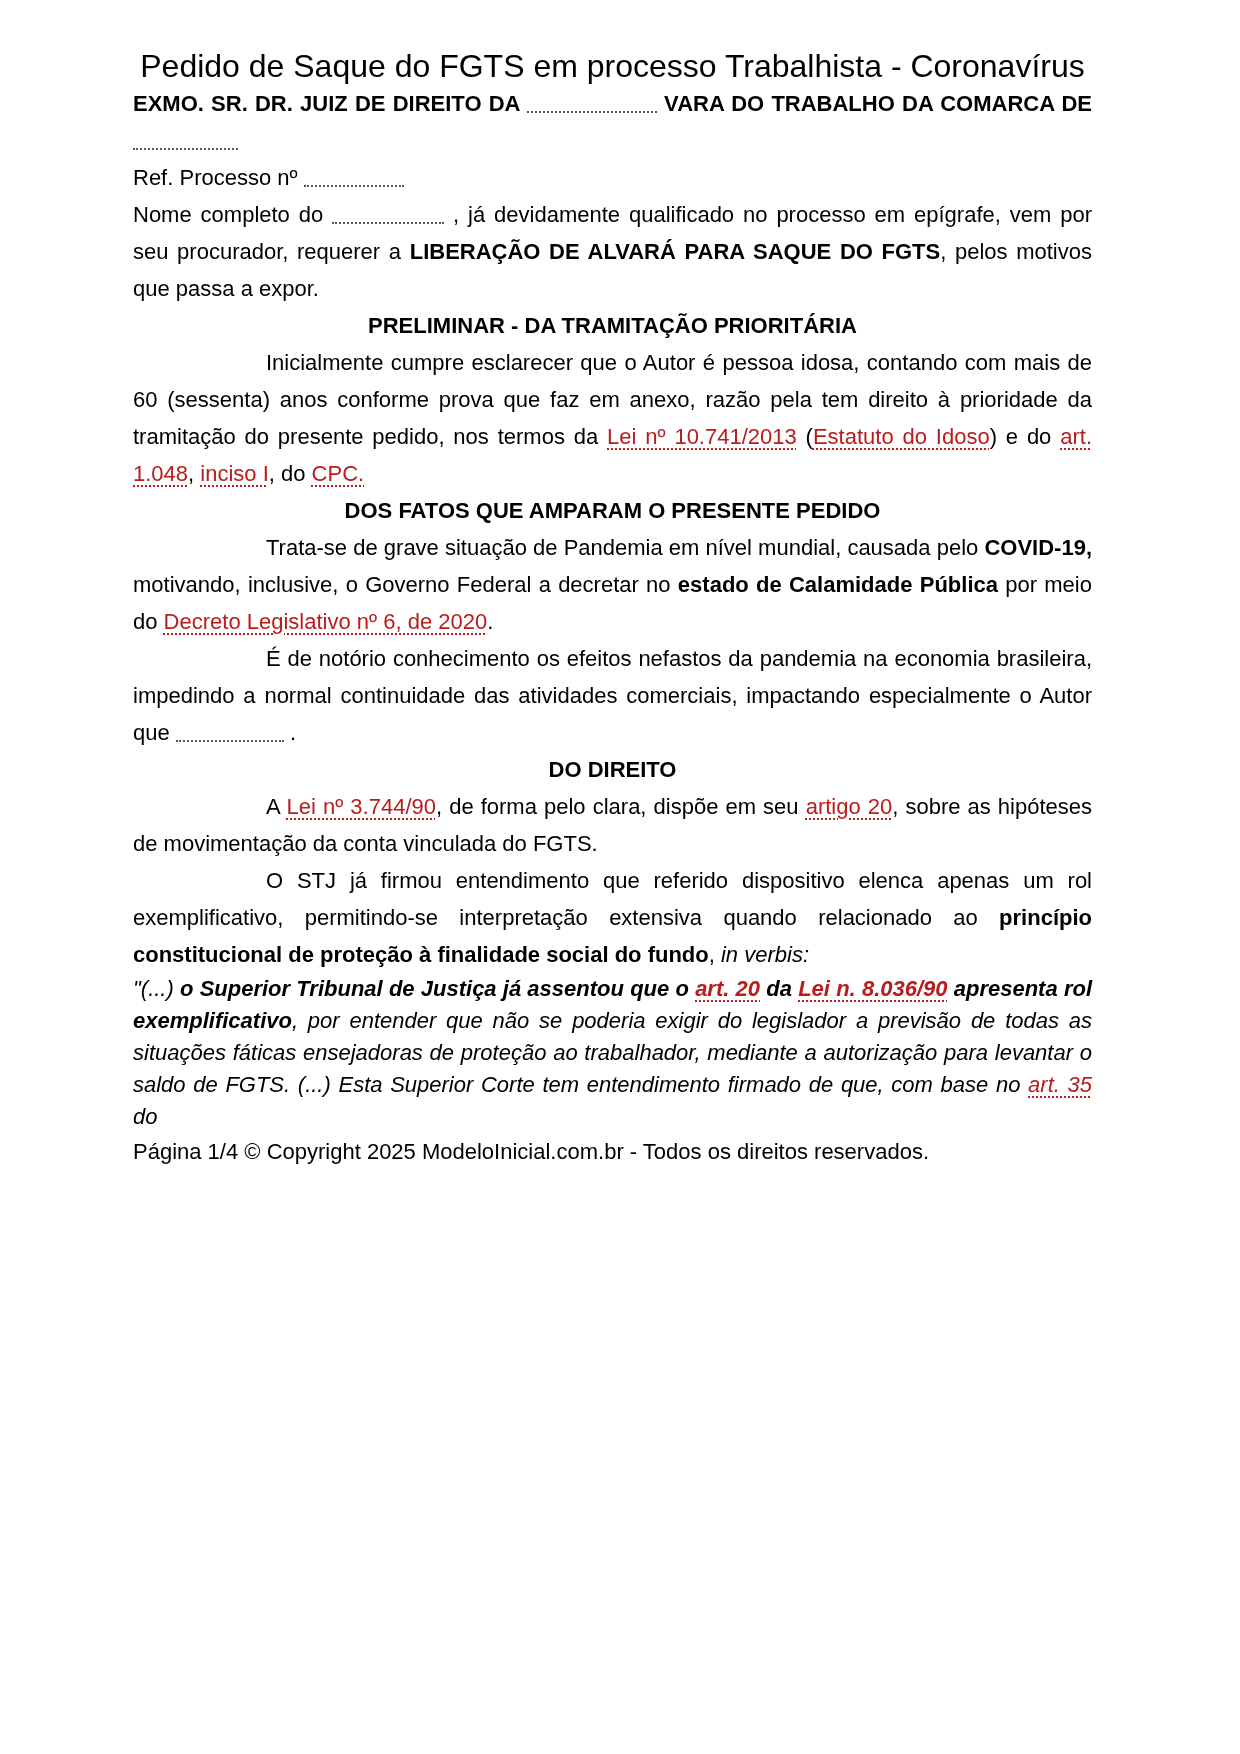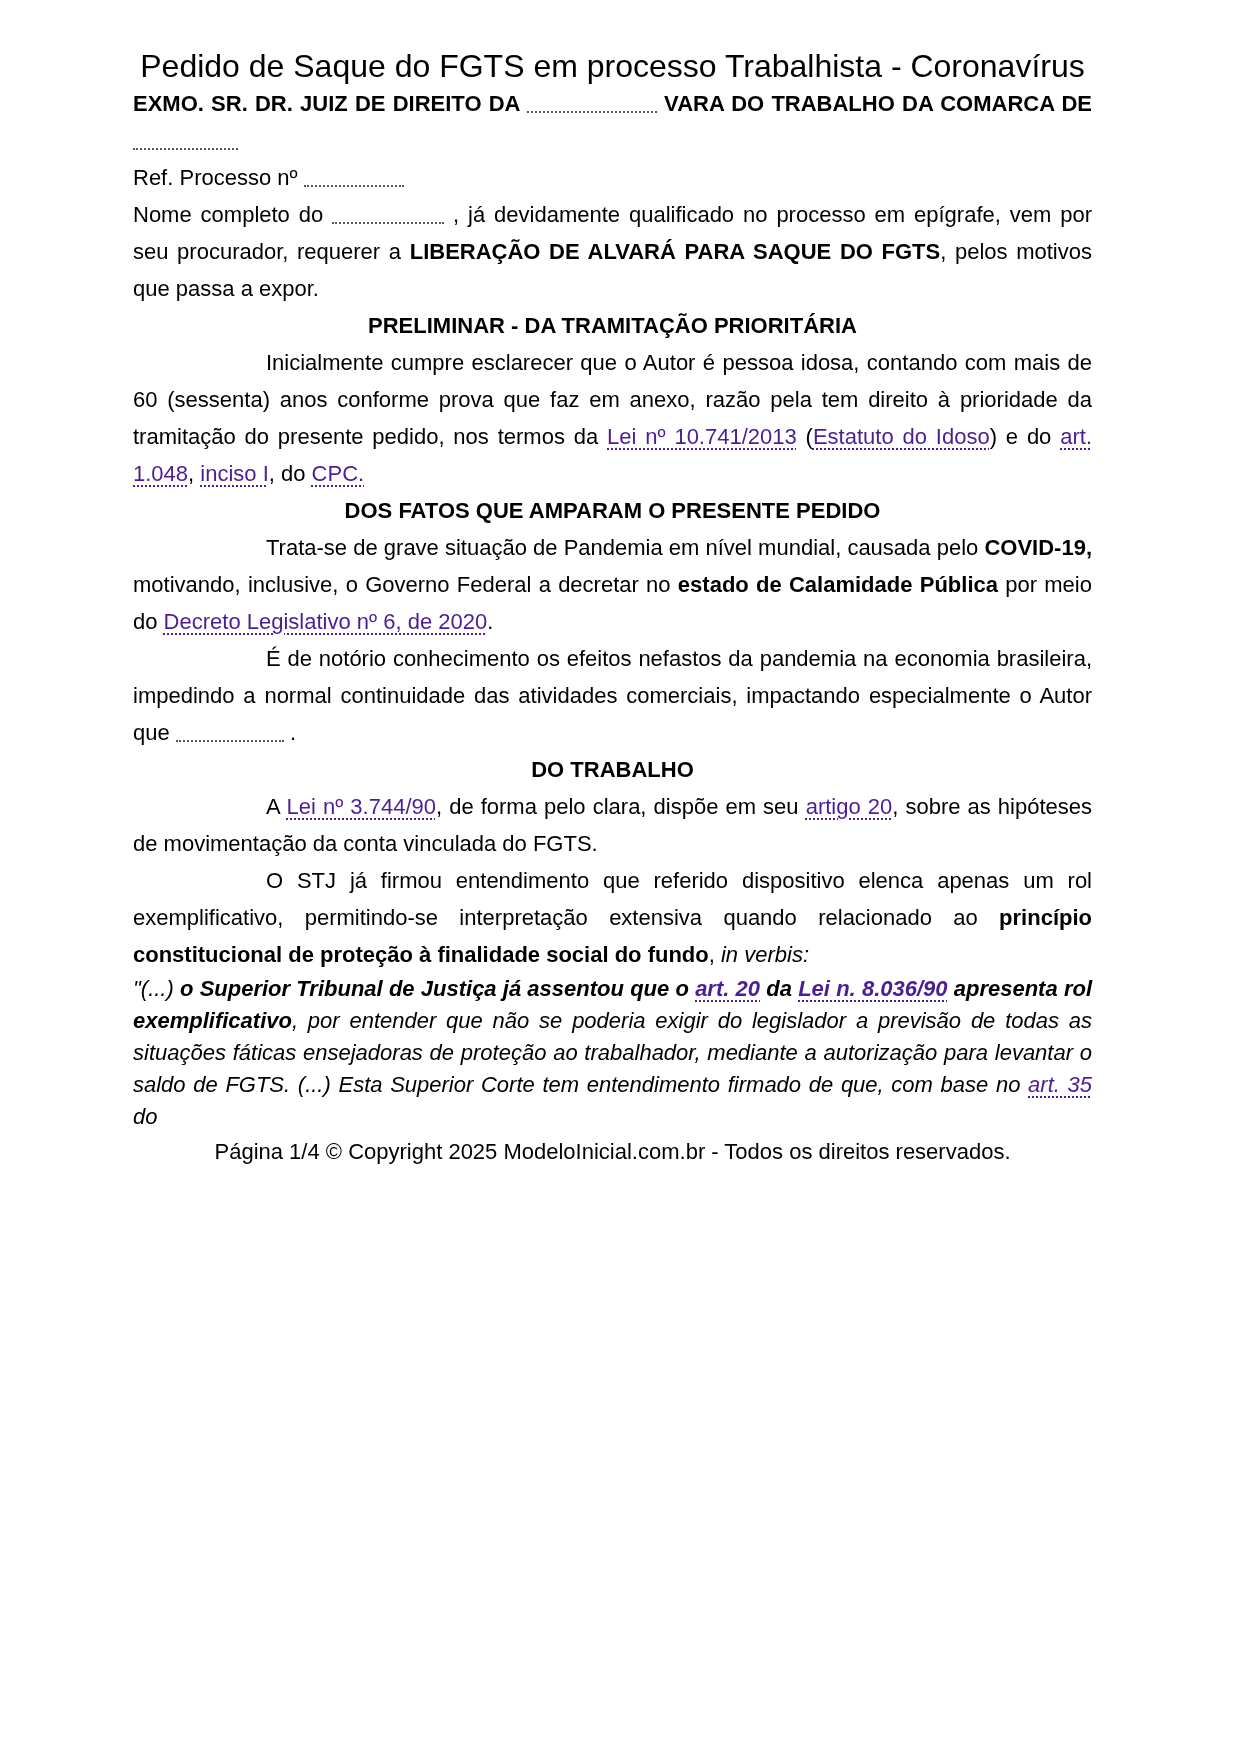--- a/index.html
+++ b/index.html
@@ -42,26 +42,26 @@
   .h-direito     { margin-top: 30px; }
   .p-direito1    { margin-top: 26px; text-indent: 133px; }
   .p-direito2    { margin-top: 20px; text-indent: 133px; }
   .quote {
     margin-top: 14px;
     margin-left: 195px;
     font-style: italic;
     line-height: 32px;
     text-align: justify;
   }
-  .page-footer { margin-top: 24px; text-align: center; }
+  .page-footer { margin-top: 24px; }
 
   .run-b  { font-weight: bold; }
   .run-i  { font-style: italic; }
   a.run-a, a.run-ab {
-    color: #4c1d95;
+    color: #b91c1c;
     text-decoration: underline;
     text-decoration-style: dotted;
     text-decoration-thickness: 2px;
     text-underline-offset: 4px;
   }
   a.run-ab { font-weight: bold; }
   .run-blank {
     display: inline-block;
     border-bottom: 2px dotted #555;
     line-height: 14px;
@@ -86,21 +86,21 @@
   <div class="heading h-preliminar">PRELIMINAR - DA TRAMITAÇÃO PRIORITÁRIA</div>
 
   <div class="p-just p-preliminar"><span class="run-plain">Inicialmente cumpre esclarecer que o Autor é pessoa idosa, contando com mais de 60 (sessenta) anos conforme prova que faz em anexo, razão pela tem direito à prioridade da tramitação do presente pedido, nos termos da </span><a href="#" class="run-a">Lei nº 10.741/2013</a><span class="run-plain"> (</span><a href="#" class="run-a">Estatuto do Idoso</a><span class="run-plain">) e do </span><a href="#" class="run-a">art. 1.048</a><span class="run-plain">, </span><a href="#" class="run-a">inciso I</a><span class="run-plain">, do </span><a href="#" class="run-a">CPC.</a></div>
 
   <div class="heading h-fatos">DOS FATOS QUE AMPARAM O PRESENTE PEDIDO</div>
 
   <div class="p-just p-fatos1"><span class="run-plain">Trata-se de grave situação de Pandemia em nível mundial, causada pelo </span><span class="run-b">COVID-19,</span><span class="run-plain"> motivando, inclusive, o Governo Federal a decretar no </span><span class="run-b">estado de Calamidade Pública</span><span class="run-plain"> por meio do </span><a href="#" class="run-a">Decreto Legislativo nº 6, de 2020</a><span class="run-plain">.</span></div>
 
   <div class="p-just p-fatos2"><span class="run-plain">É de notório conhecimento os efeitos nefastos da pandemia na economia brasileira, impedindo a normal continuidade das atividades comerciais, impactando especialmente o Autor que </span><span class="run-blank" style="width: 108px;">&nbsp;</span><span class="run-plain"> .</span></div>
 
-  <div class="heading h-direito">DO TRABALHO</div>
+  <div class="heading h-direito">DO DIREITO</div>
 
   <div class="p-just p-direito1"><span class="run-plain">A </span><a href="#" class="run-a">Lei nº 3.744/90</a><span class="run-plain">, de forma pelo clara, dispõe em seu </span><a href="#" class="run-a">artigo 20</a><span class="run-plain">, sobre as hipóteses de movimentação da conta vinculada do FGTS.</span></div>
 
   <div class="p-just p-direito2"><span class="run-plain">O STJ já firmou entendimento que referido dispositivo elenca apenas um rol exemplificativo, permitindo-se interpretação extensiva quando relacionado ao </span><span class="run-b">princípio constitucional de proteção à finalidade social do fundo</span><span class="run-plain">, </span><span class="run-i">in verbis:</span></div>
 
   <div class="quote"><span class="run-plain">"(...) </span><span class="run-b">o Superior Tribunal de Justiça já assentou que o </span><a href="#" class="run-ab">art. 20</a><span class="run-b"> da </span><a href="#" class="run-ab">Lei n. 8.036/90</a><span class="run-b"> apresenta rol exemplificativo</span><span class="run-plain">, por entender que não se poderia exigir do legislador a previsão de todas as situações fáticas ensejadoras de proteção ao trabalhador, mediante a autorização para levantar o saldo de FGTS. (...) Esta Superior Corte tem entendimento firmado de que, com base no </span><a href="#" class="run-a">art. 35</a><span class="run-plain"> do</span></div>
 
   <div class="page-footer">Página 1/4 © Copyright 2025 ModeloInicial.com.br - Todos os direitos reservados.</div>
 
 </div>

